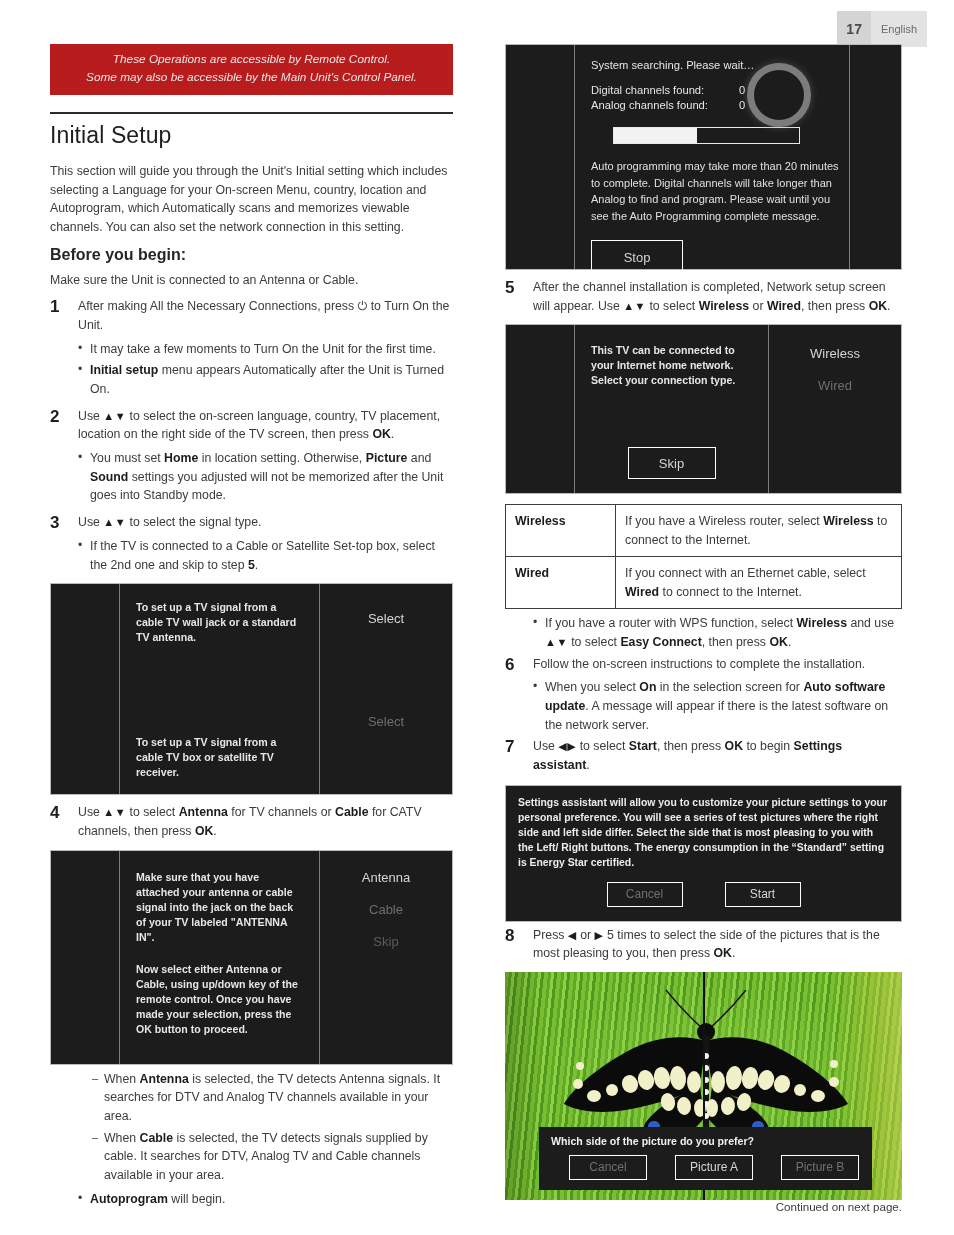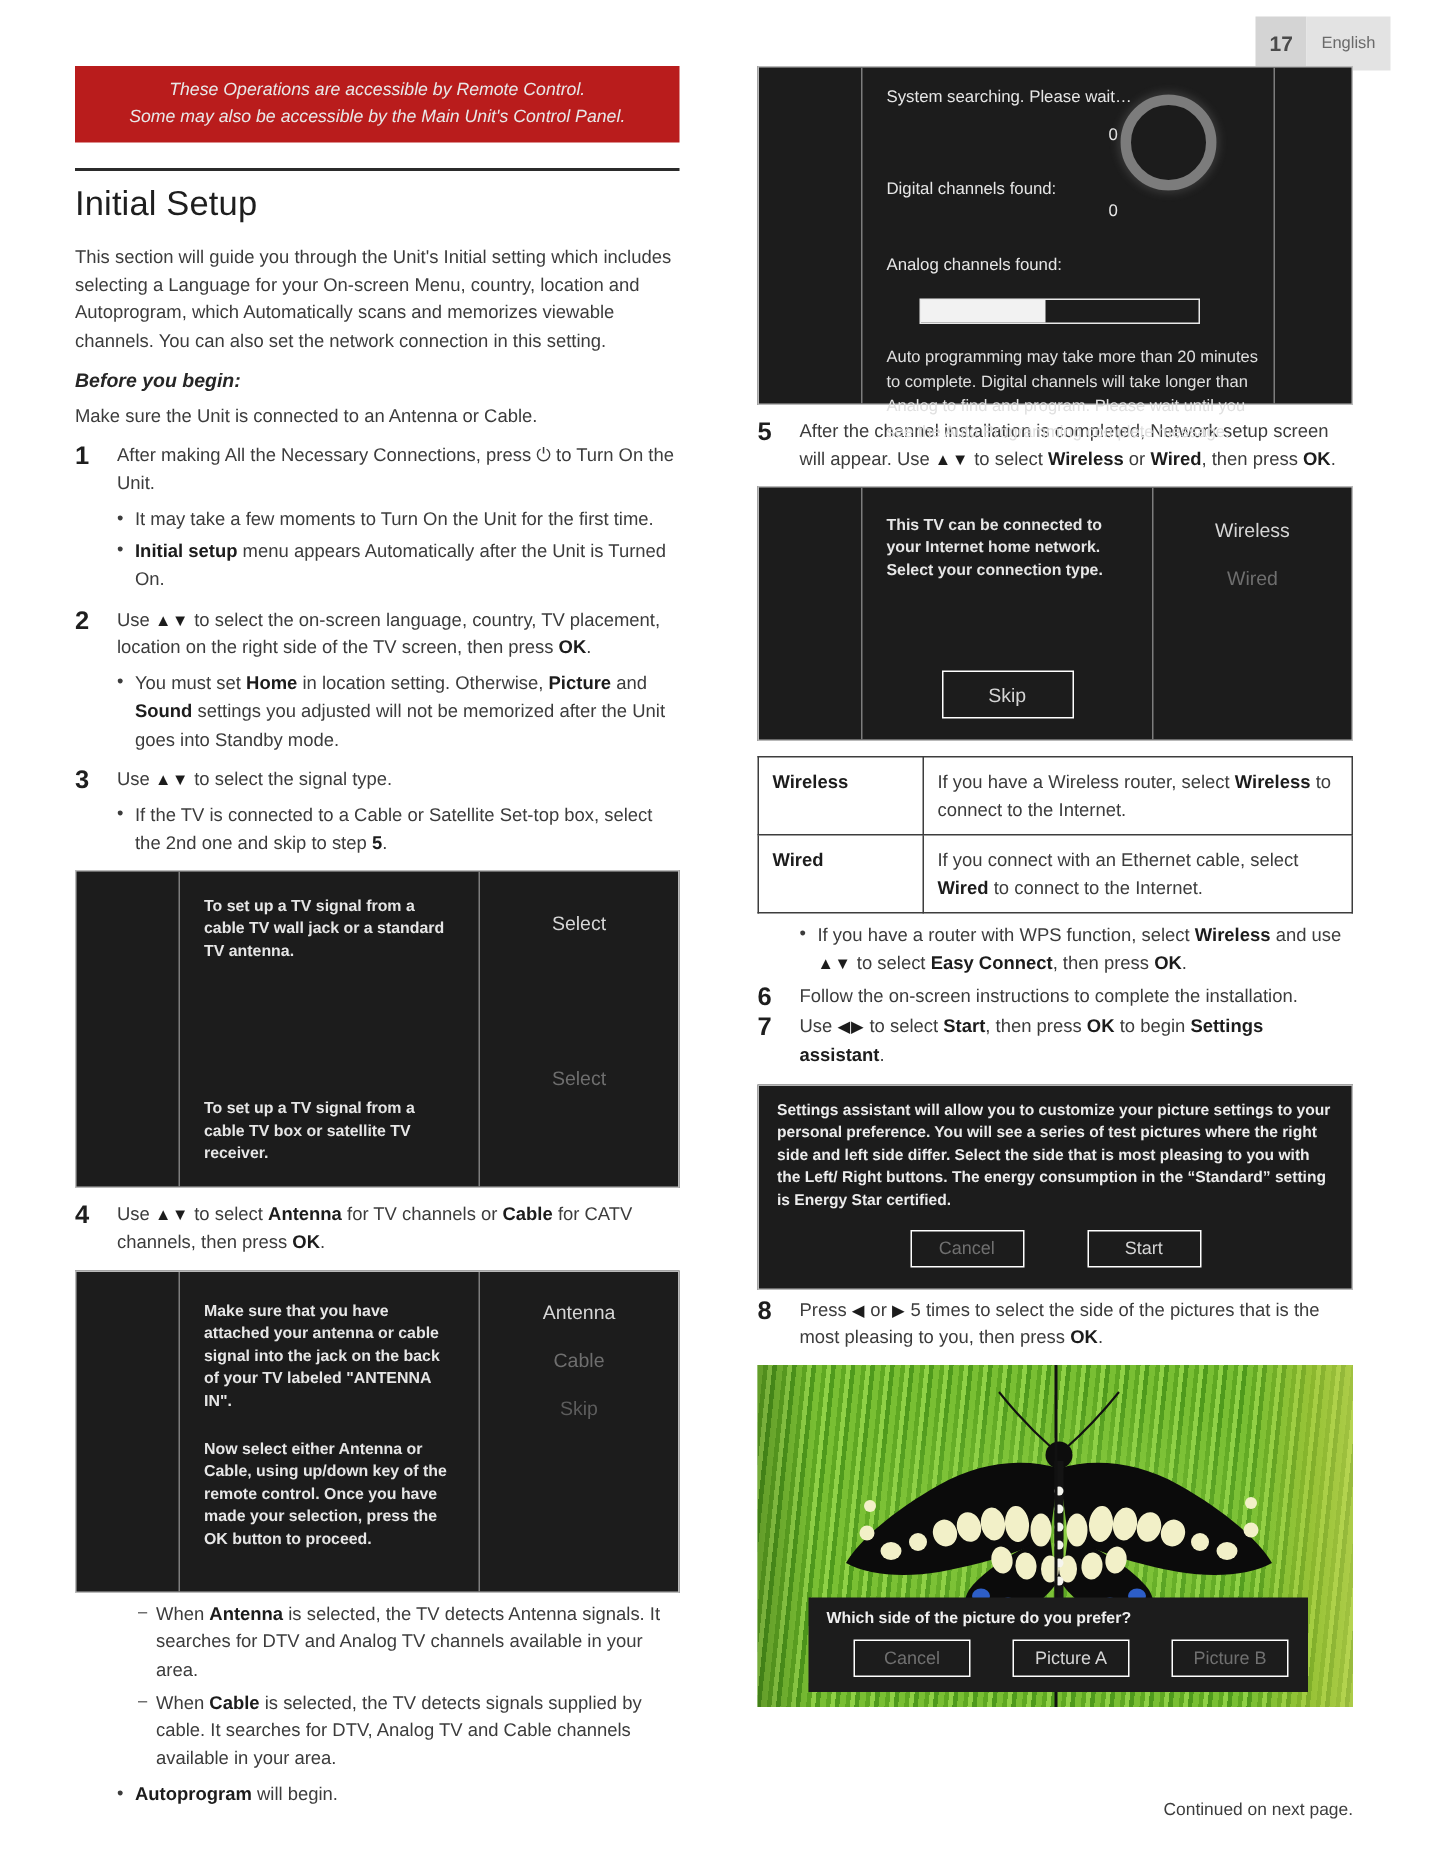--- a/index.html
+++ b/index.html
@@ -82,22 +82,21 @@
   
   p.body {
     font-size: 12.3px;
     line-height: 1.52;
     margin: 0 0 2px 0;
     color: #3c3c3c;
   }
   p.lead { margin-bottom: 9px; }
   p.before {
     font-weight: bold;
-    font-style: italic;
-    font-size: 13px;
+    font-size: 16px;
     margin: 0 0 7px 0;
     color: #262626;
   }
 
   
   .step {
     display: flex;
     align-items: flex-start;
     margin-top: 8px;
   }
@@ -207,21 +206,21 @@
     color: #e6e6e6;
     font-size: 11.2px;
     margin-bottom: 13px;
   }
   .found-row {
     color: #e6e6e6;
     font-size: 11.2px;
     display: flex;
     margin-bottom: 3px;
   }
-  .found-lbl { width: 148px; margin-top: 36px; }
+  .found-lbl { width: 148px; }
   .found-val { width: 20px; text-align: left; }
   .spinner {
     position: absolute;
     right: 38px;
     top: 18px;
     width: 50px;
     height: 50px;
     border-radius: 50%;
     border: 7px solid #8d8d8d;
     box-shadow: 0 0 6px 2px rgba(120,120,120,0.35);
@@ -538,20 +537,23 @@
     </table>
 
   <ul class="bul">
     <li><span>If you have a router with WPS function, select </span><b>Wireless</b><span> and use </span><span class="arrows">▲▼</span><span> to select </span><b>Easy Connect</b><span>, then press </span><b>OK</b><span>.</span></li>
   </ul>
 
   <div class="step" style="margin-top:2px;">
     <div class="step-num">6</div>
     <div class="step-txt">Follow the on-screen instructions to complete the installation.</div>
   </div>
+  <ul class="bul">
+    <li><span>When you select </span><b>On</b><span> in the selection screen for </span><b>Auto software update</b><span>. A message will appear if there is the latest software on the network server.</span></li>
+  </ul>
 
   <div class="step" style="margin-top:2px;">
     <div class="step-num">7</div>
     <div class="step-txt"><span>Use </span><span class="arrows">◀▶</span><span> to select </span><b>Start</b><span>, then press </span><b>OK</b><span> to begin </span><b>Settings assistant</b><span>.</span></div>
   </div>
 
   <div class="sa-box">
     <div class="sa-text">Settings assistant will allow you to customize your picture settings to your personal preference. You will see a series of test pictures where the right side and left side differ. Select the side that is most pleasing to you with the Left/ Right buttons. The energy consumption in the “Standard” setting is Energy Star certified.</div>
     <div class="sa-btns">
       <div class="btn btn-sa dim">Cancel</div>

